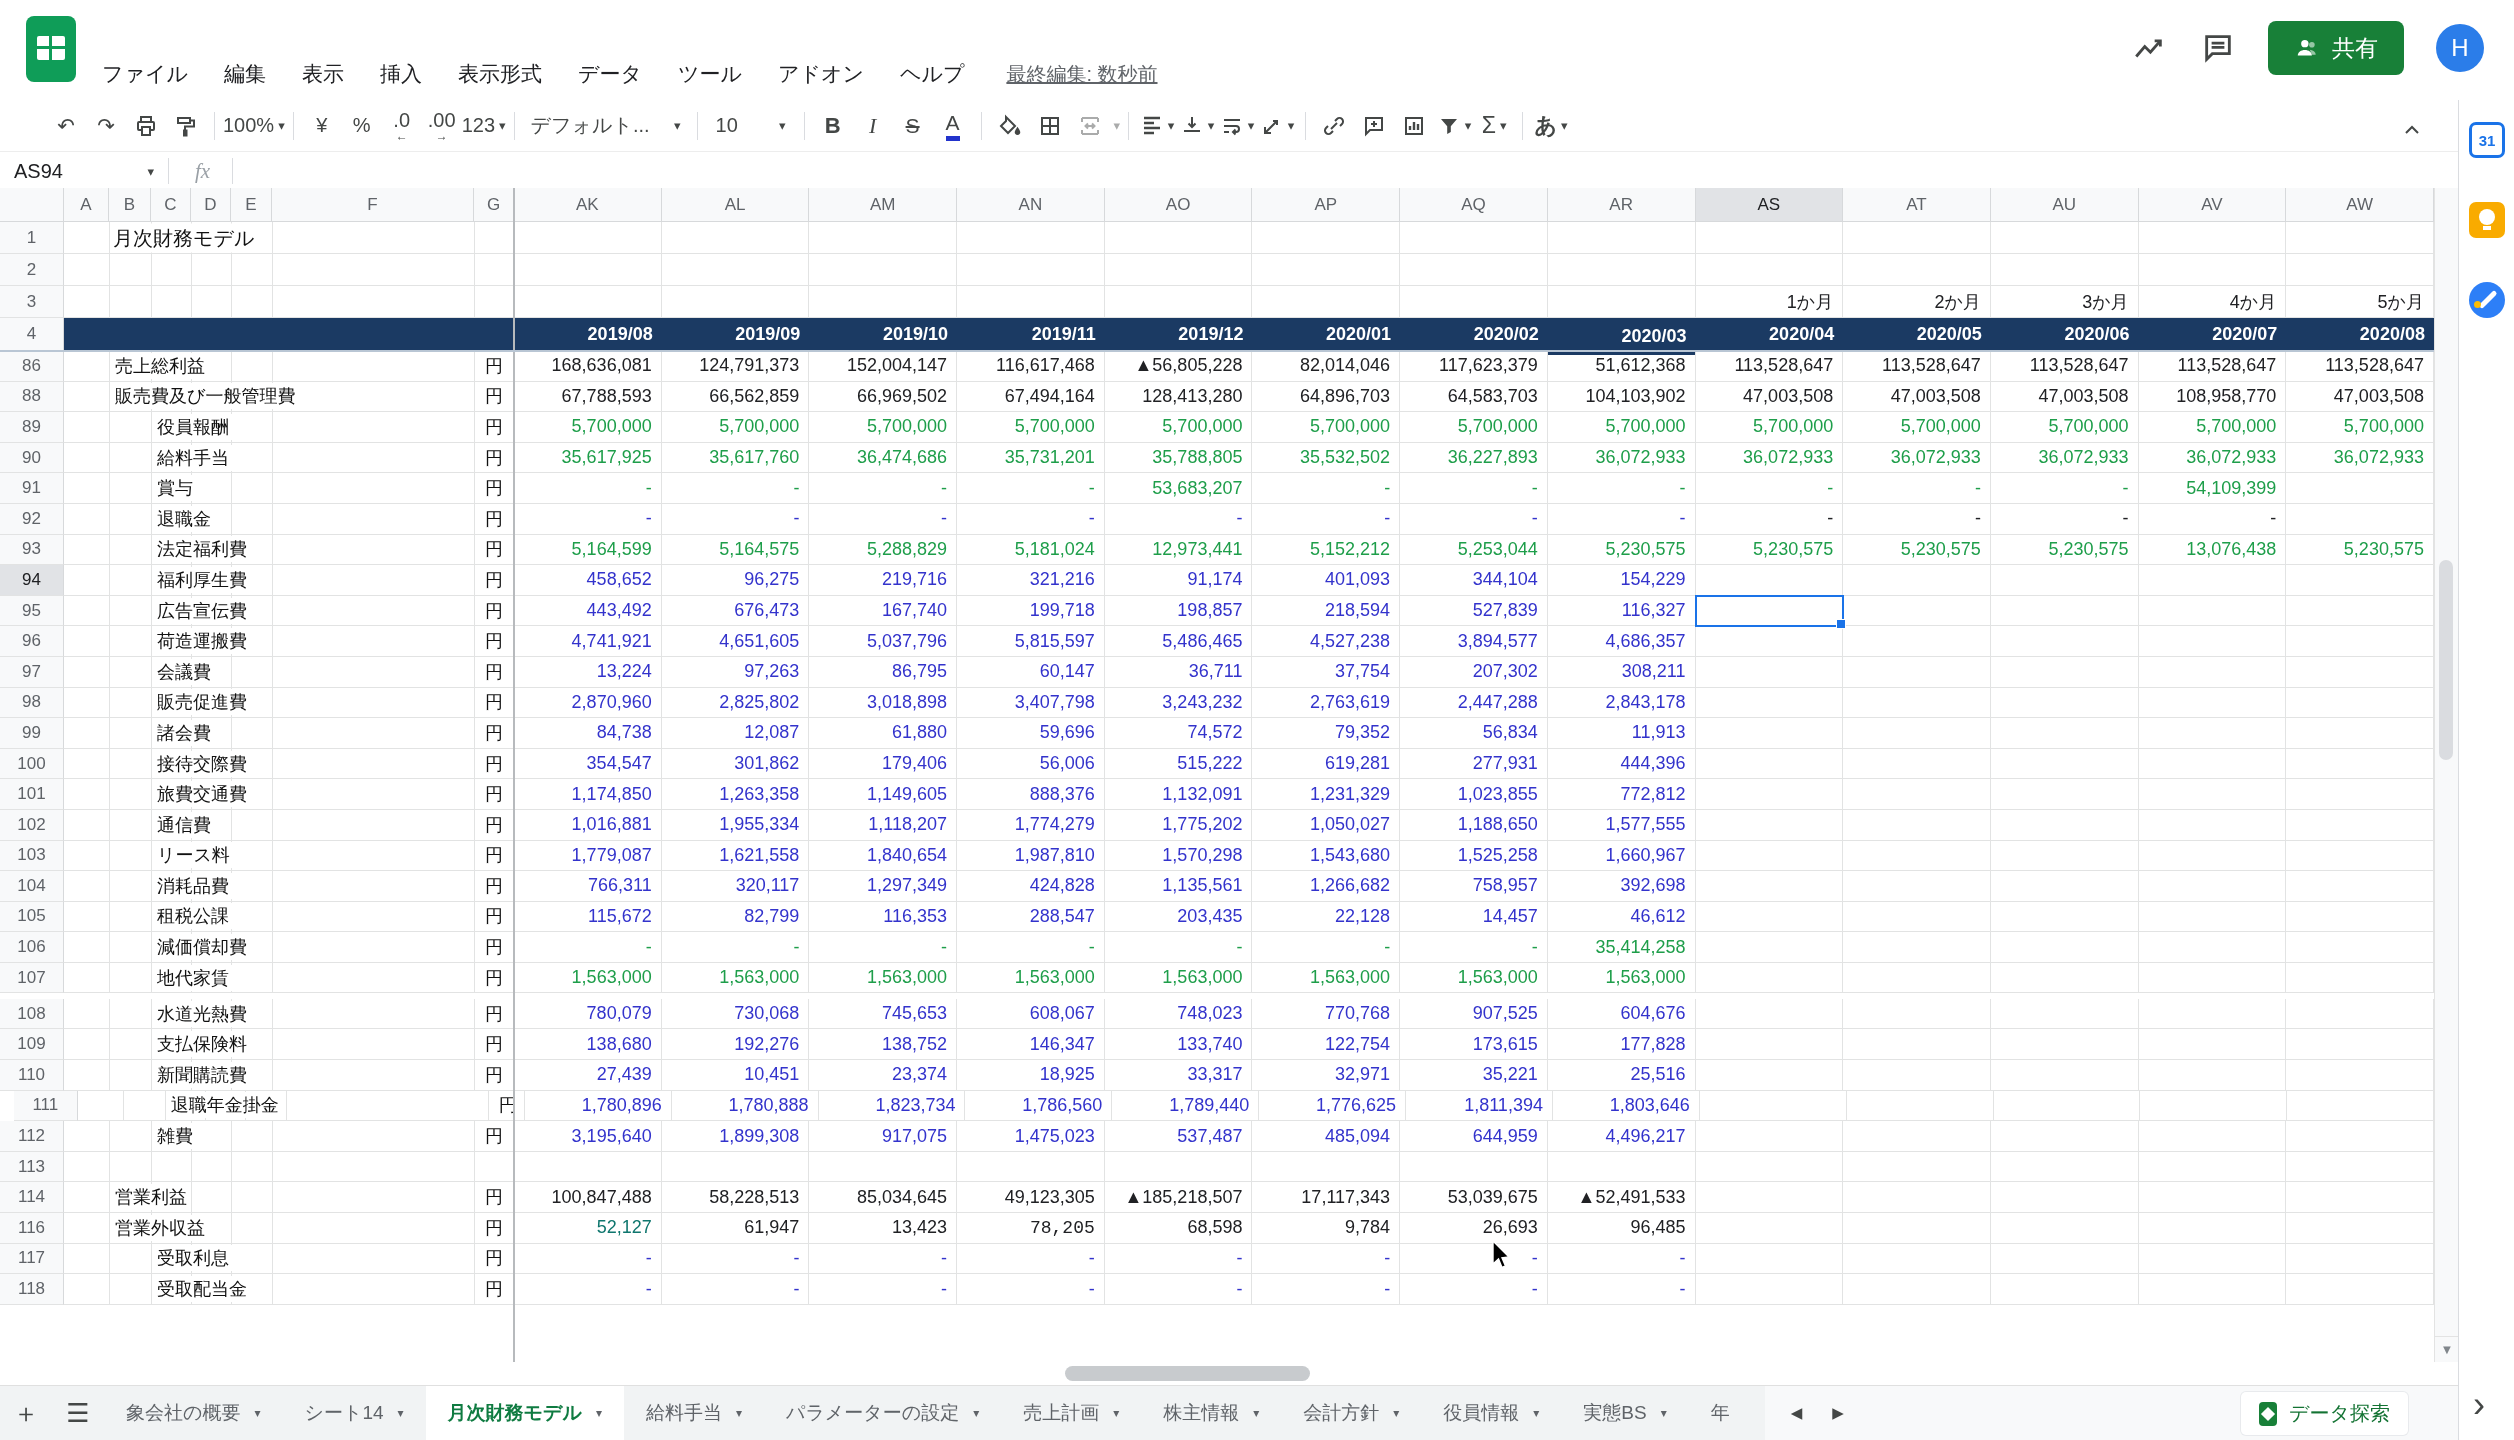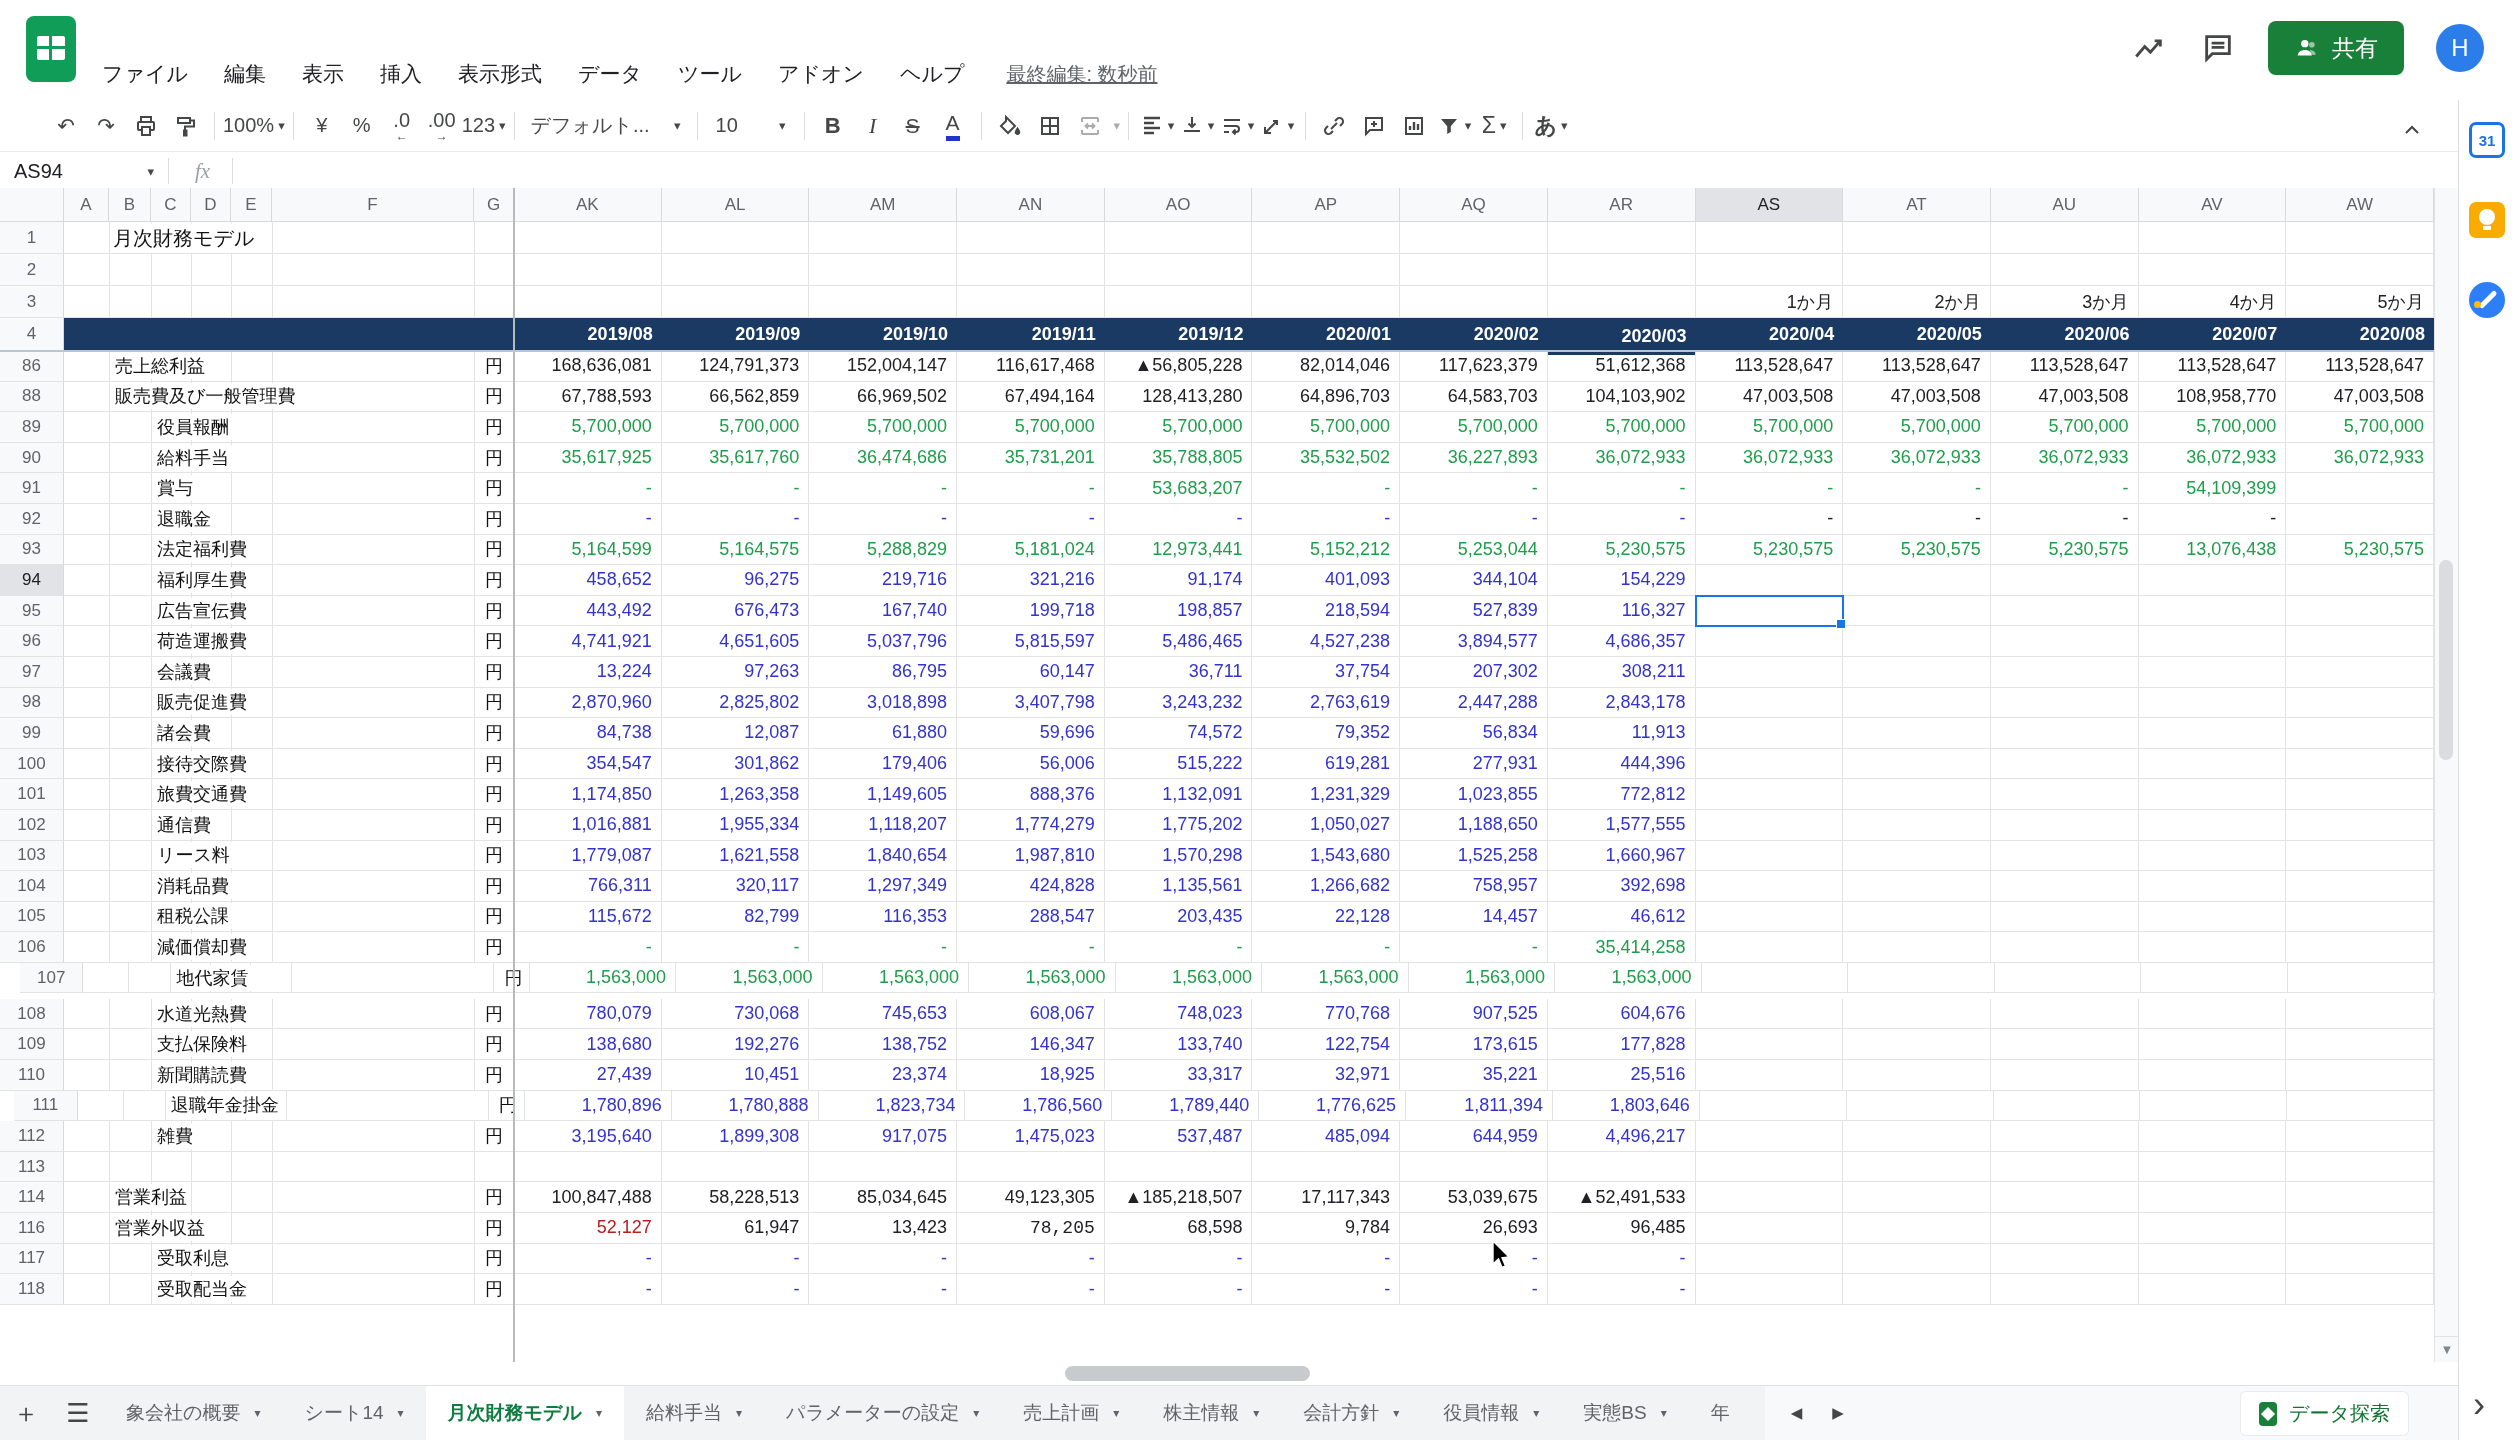--- a/index.html
+++ b/index.html
@@ -824,21 +824,21 @@
         <div class="cell" style="width:147.7px;height:30.6px;border-bottom:1px solid #e2e3e3;color:#1e9e4a;">-</div>
         <div class="cell" style="width:147.7px;height:30.6px;border-bottom:1px solid #e2e3e3;color:#1e9e4a;">-</div>
         <div class="cell" style="width:147.7px;height:30.6px;border-bottom:1px solid #e2e3e3;color:#1e9e4a;">-</div>
         <div class="cell" style="width:147.7px;height:30.6px;border-bottom:1px solid #e2e3e3;color:#1e9e4a;">35,414,258</div>
         <div class="cell" style="width:147.7px;height:30.6px;border-bottom:1px solid #e2e3e3;color:#1e9e4a;"></div>
         <div class="cell" style="width:147.7px;height:30.6px;border-bottom:1px solid #e2e3e3;color:#1e9e4a;"></div>
         <div class="cell" style="width:147.7px;height:30.6px;border-bottom:1px solid #e2e3e3;color:#1e9e4a;"></div>
         <div class="cell" style="width:147.7px;height:30.6px;border-bottom:1px solid #e2e3e3;color:#1e9e4a;"></div>
         <div class="cell" style="width:147.7px;height:30.6px;border-bottom:1px solid #e2e3e3;color:#1e9e4a;"></div>
       </div>
-      <div class="grow" style="height:36px;padding-left:20px;">
+      <div class="grow" style="height:36px;">
         <div class="rhead" style="width:64px;height:30.6px;">107</div>
         <div class="pane" style="width:450px;height:30.6px;border-bottom:1px solid #e2e3e3;">
           <span class="lbl" style="left:90px;">地代家賃</span>
           <span class="unit">円</span>
         </div>
         <div class="cell" style="width:147.7px;height:30.6px;border-bottom:1px solid #e2e3e3;color:#1e9e4a;">1,563,000</div>
         <div class="cell" style="width:147.7px;height:30.6px;border-bottom:1px solid #e2e3e3;color:#1e9e4a;">1,563,000</div>
         <div class="cell" style="width:147.7px;height:30.6px;border-bottom:1px solid #e2e3e3;color:#1e9e4a;">1,563,000</div>
         <div class="cell" style="width:147.7px;height:30.6px;border-bottom:1px solid #e2e3e3;color:#1e9e4a;">1,563,000</div>
         <div class="cell" style="width:147.7px;height:30.6px;border-bottom:1px solid #e2e3e3;color:#1e9e4a;">1,563,000</div>
@@ -987,21 +987,21 @@
         <div class="cell" style="width:147.7px;height:30.6px;border-bottom:1px solid #e2e3e3;color:#202124;"></div>
         <div class="cell" style="width:147.7px;height:30.6px;border-bottom:1px solid #e2e3e3;color:#202124;"></div>
         <div class="cell" style="width:147.7px;height:30.6px;border-bottom:1px solid #e2e3e3;color:#202124;"></div>
       </div>
       <div class="grow" style="height:30.6px;">
         <div class="rhead" style="width:64px;height:30.6px;">116</div>
         <div class="pane" style="width:450px;height:30.6px;border-bottom:1px solid #e2e3e3;">
           <span class="lbl" style="left:48px;">営業外収益</span>
           <span class="unit">円</span>
         </div>
-        <div class="cell" style="width:147.7px;height:30.6px;border-bottom:1px solid #e2e3e3;color:#b91c1c;">52,127</div>
+        <div class="cell" style="width:147.7px;height:30.6px;border-bottom:1px solid #e2e3e3;color:#0f766e;">52,127</div>
         <div class="cell" style="width:147.7px;height:30.6px;border-bottom:1px solid #e2e3e3;color:#202124;">61,947</div>
         <div class="cell" style="width:147.7px;height:30.6px;border-bottom:1px solid #e2e3e3;color:#202124;">13,423</div>
         <div class="cell" style="width:147.7px;height:30.6px;border-bottom:1px solid #e2e3e3;color:#202124;font-family:Liberation Mono, monospace;">78,205</div>
         <div class="cell" style="width:147.7px;height:30.6px;border-bottom:1px solid #e2e3e3;color:#202124;">68,598</div>
         <div class="cell" style="width:147.7px;height:30.6px;border-bottom:1px solid #e2e3e3;color:#202124;">9,784</div>
         <div class="cell" style="width:147.7px;height:30.6px;border-bottom:1px solid #e2e3e3;color:#202124;">26,693</div>
         <div class="cell" style="width:147.7px;height:30.6px;border-bottom:1px solid #e2e3e3;color:#202124;">96,485</div>
         <div class="cell" style="width:147.7px;height:30.6px;border-bottom:1px solid #e2e3e3;color:#202124;"></div>
         <div class="cell" style="width:147.7px;height:30.6px;border-bottom:1px solid #e2e3e3;color:#202124;"></div>
         <div class="cell" style="width:147.7px;height:30.6px;border-bottom:1px solid #e2e3e3;color:#202124;"></div>

